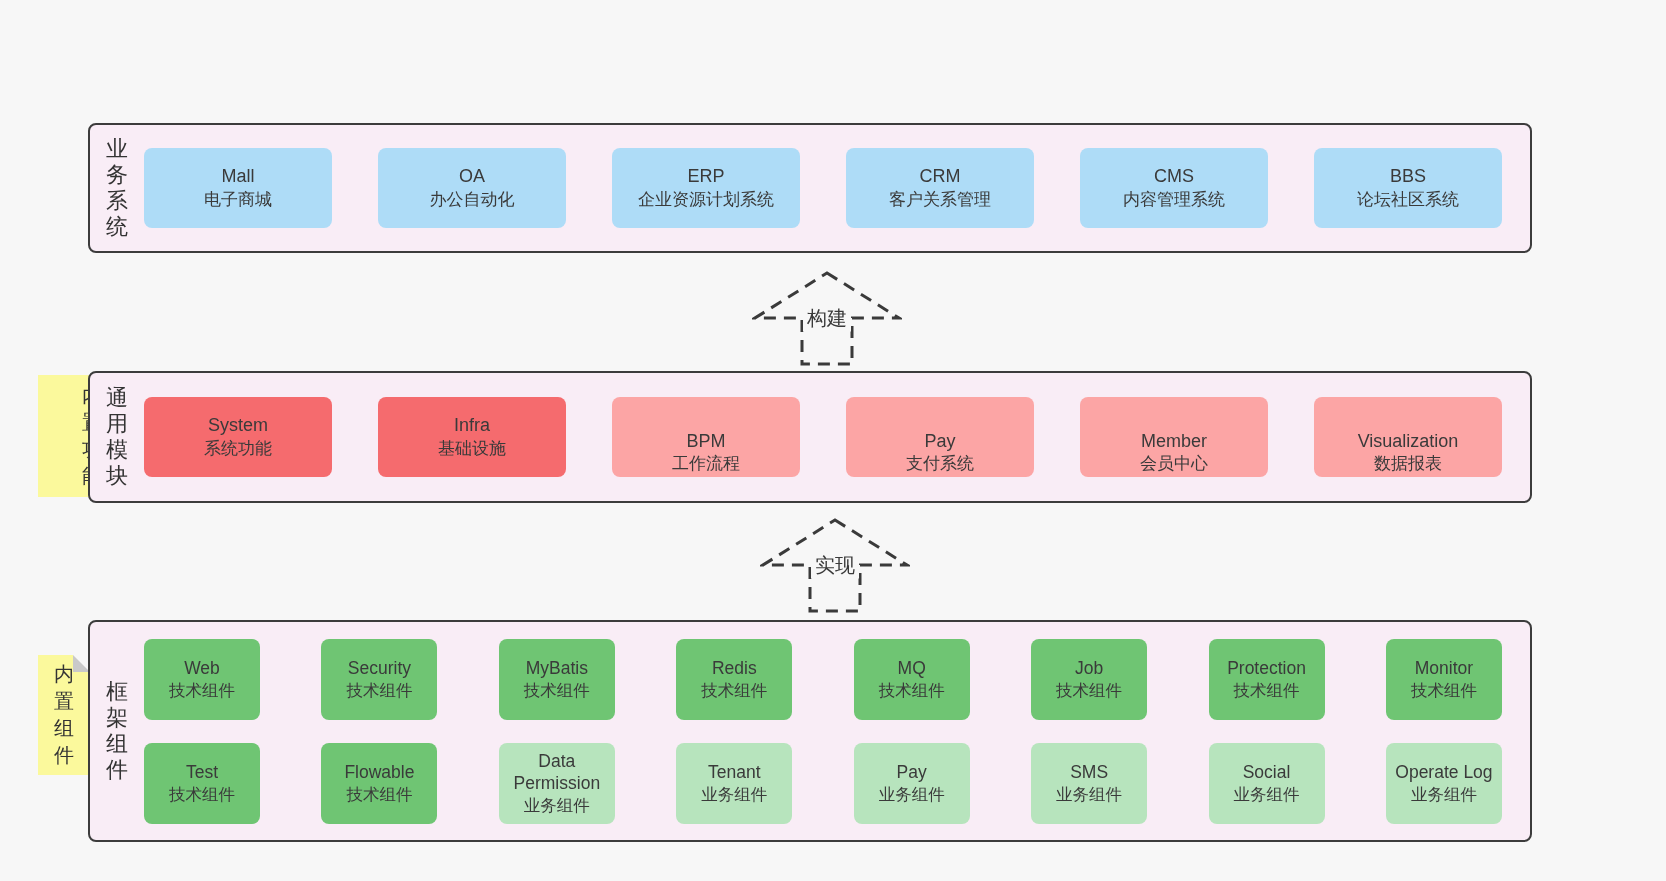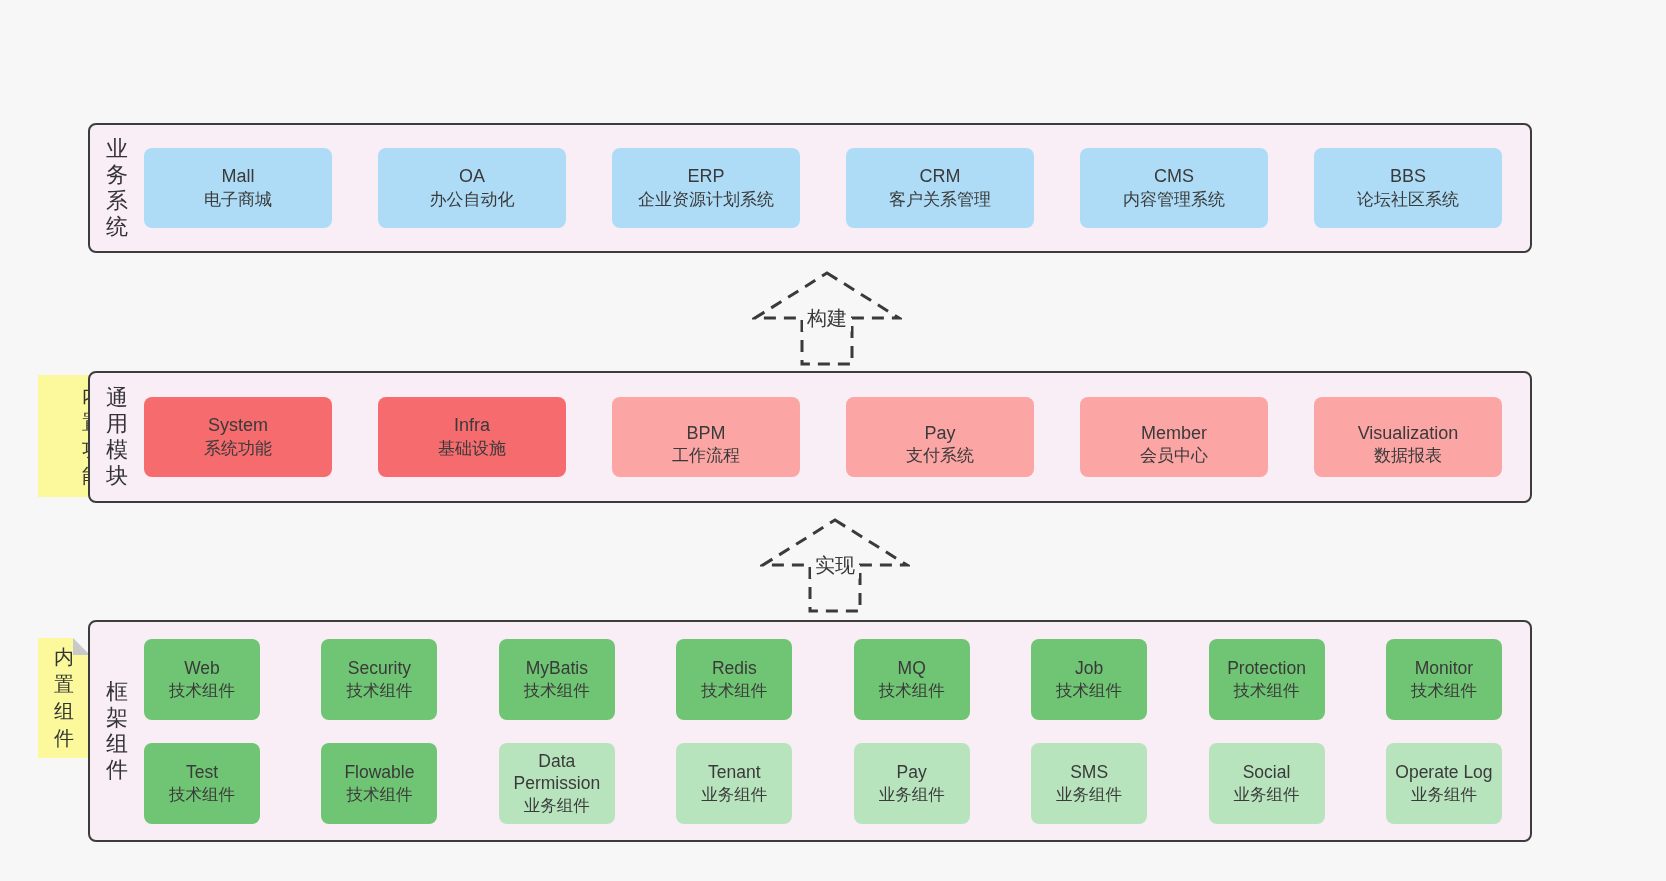--- a/index.html
+++ b/index.html
@@ -51,42 +51,42 @@
   }
   
   .box{
     display:flex;flex-direction:column;
     align-items:center;justify-content:center;
     text-align:center;
     border-radius:8px;
     color:#3a3a3a;
     width:188px;height:80px;
     box-sizing:border-box;
-    padding:10px 8px;
+    padding:2px 8px;
   }
   .band-3 .box{width:116px;height:81px;font-size:17px;}
   .box-name{font-size:18px;line-height:1.3;}
   .box-desc{font-size:17px;line-height:1.3;}
   .band-3 .box-name{font-size:17.5px;}
   .band-3 .box-desc{font-size:16.5px;}
   .c-blue{background:#aedcf7;}
   .c-red{background:#f56b6e;}
   .c-pink{background:#fca5a5;justify-content:flex-end;}
   .c-green{background:#6fc573;}
   .c-lightgreen{background:#b7e4bd;}
   
   .tab{
     position:absolute;
     left:38px;width:52px;
     background:#fbf99c;
     z-index:1;
     display:flex;align-items:center;justify-content:center;
   }
   .tab-2{top:375px;height:122px;padding-left:28px;}
-  .tab-3{top:638px;height:120px;}
+  .tab-3{top:655px;height:120px;}
   .tab::before{
     content:"";
     position:absolute;top:0;right:0;
     border-style:solid;
     border-width:0 17px 17px 0;
     border-color:#f7f7f7 #f7f7f7 #c9c9c9 #c9c9c9;
   }
   .tab-text{
     width:22px;
     font-size:20px;line-height:1.35;

